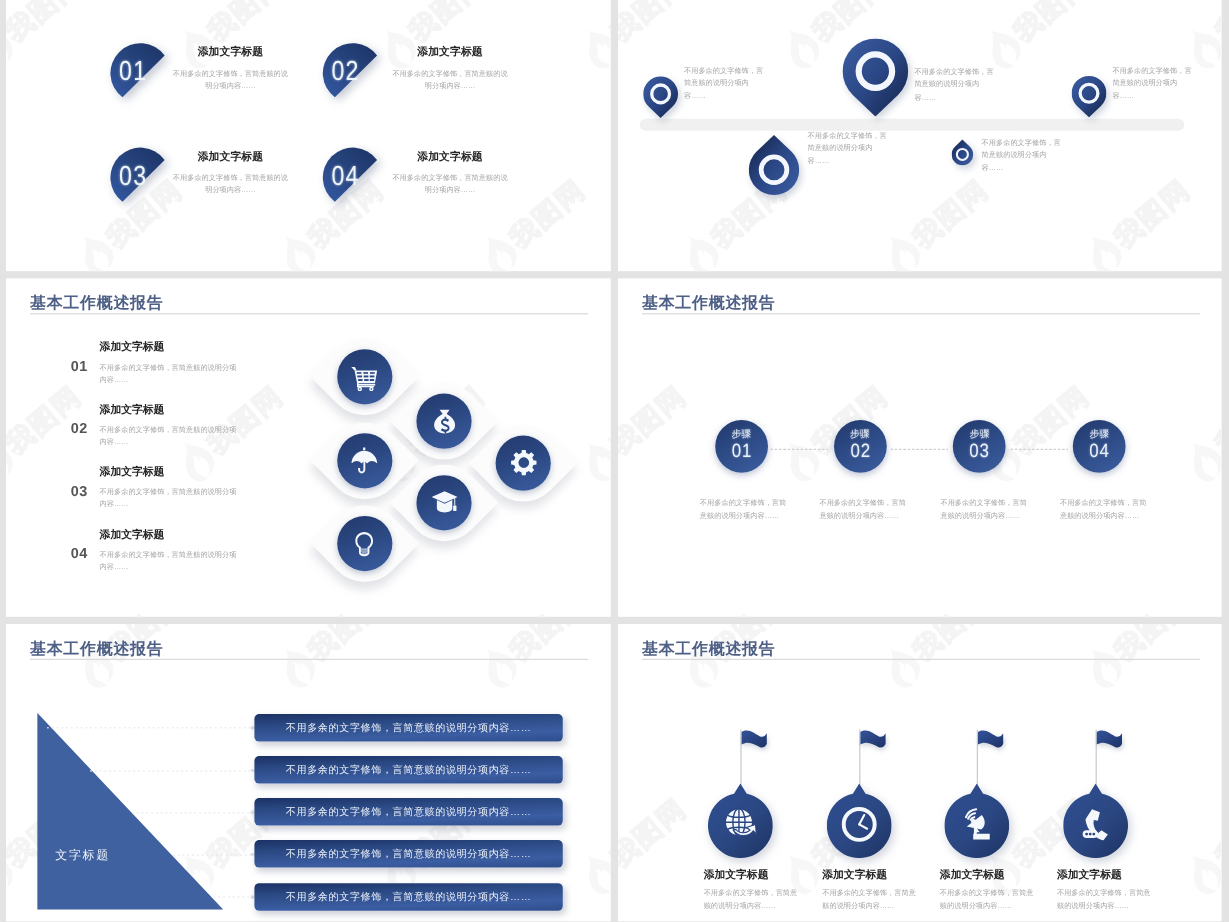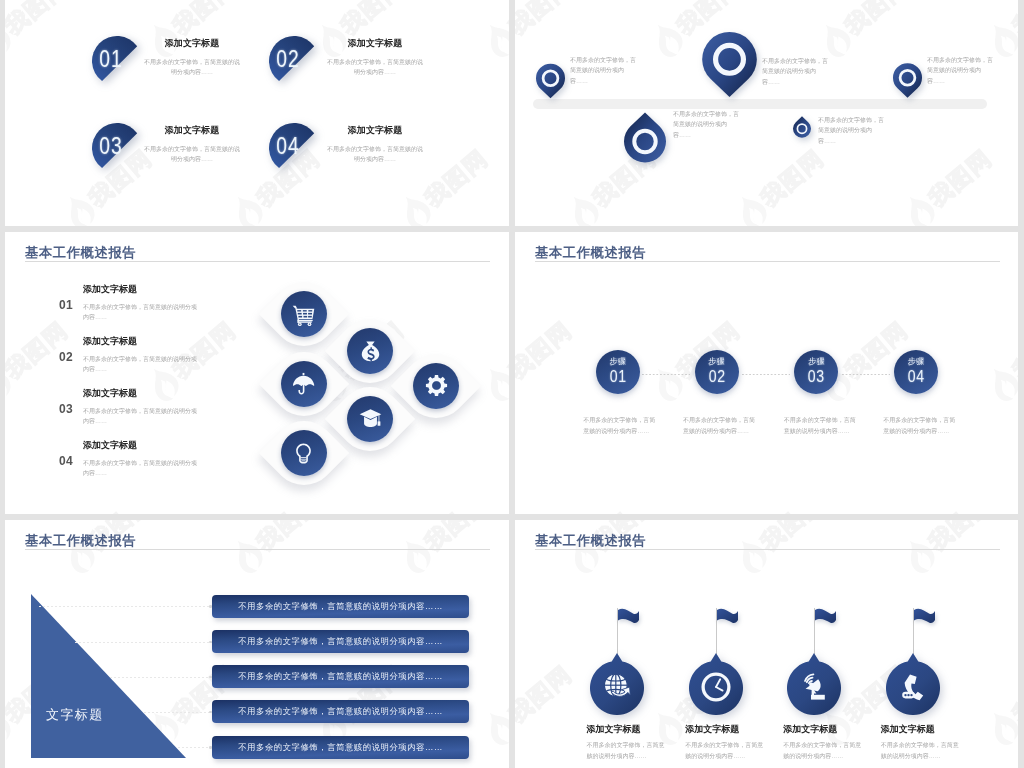--- a/index.html
+++ b/index.html
@@ -57,21 +57,21 @@
 
   
   .s6 .ball{position:absolute;width:54px;height:62px;
      filter:drop-shadow(2px 3px 4px rgba(95,110,140,.32));}
   .s6 .bicon{position:absolute;width:30px;height:30px;}
   .s6 .bicon svg{width:30px;height:30px;fill:#f4f8fd;}
   .s6 .pole{position:absolute;width:1px;background:#c9c9c9;}
   .s6 .flag{position:absolute;width:23px;height:21px;filter:drop-shadow(1.5px 2px 2px rgba(110,122,150,.35));}
   .s6 .btt{position:absolute;font-size:9px;font-weight:bold;color:#262626;}
   .s6 .bbd{position:absolute;font-size:6px;color:#a3a3a3;line-height:1.8;width:80px;}
-  .s5 .trilabel{position:absolute;font-size:13px;color:#f2f6fc;letter-spacing:1.4px;font-family:Liberation Mono, monospace;}
+  .s5 .trilabel{position:absolute;font-size:10px;color:#f2f6fc;letter-spacing:1.4px;font-family:Liberation Mono, monospace;}
   .s5 .lbar{position:absolute;height:23px;border-radius:4px;
      background:linear-gradient(178deg,#1b3164 0%,#2a4882 30%,#3b5da2 72%,#2e4d8c 100%);
      box-shadow:2px 3px 5px rgba(120,130,150,.35);
      display:flex;align-items:center;justify-content:center;
      font-size:8.4px;color:#eef3fb;letter-spacing:.52px;}
   .s5 .ldot{position:absolute;height:1px;
      background-image:linear-gradient(to right,#e8e8e8 0 2px,transparent 2px 4px);
      background-size:4px 1px;}
   .s5 .lnode{position:absolute;width:2.5px;height:2.5px;border-radius:50%;background:#dadada;}
 

